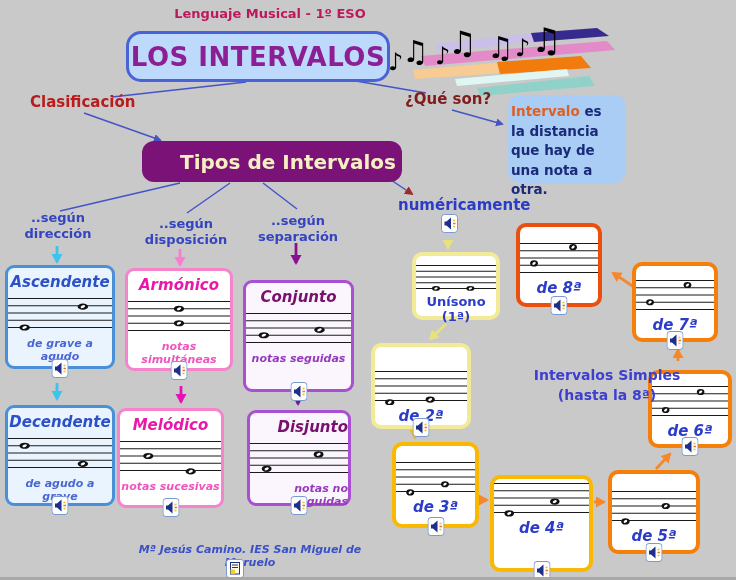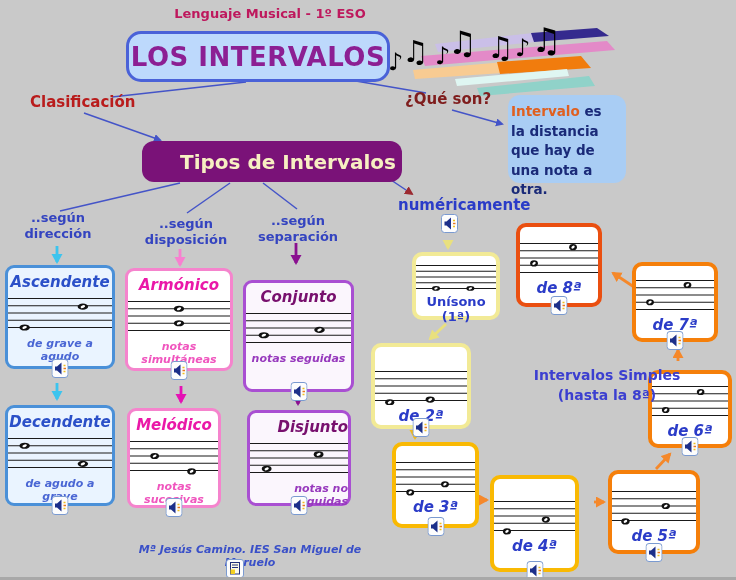--- a/index.html
+++ b/index.html
@@ -278,21 +278,21 @@
         <svg width="17" height="19" viewBox="0 0 17 19">
           <rect x="0.5" y="0.5" width="16" height="18" rx="3" fill="#fdfdfd" stroke="#7a9ad0"></rect>
           <polygon points="10,3.5 5.5,7.5 3.5,7.5 3.5,11.5 5.5,11.5 10,15.5" fill="#1c2f8a"></polygon>
           <line x1="12" y1="6.5" x2="14" y2="6.5" stroke="#f0c020" stroke-width="1.4"></line>
           <line x1="12" y1="9.5" x2="14.5" y2="9.5" stroke="#e87820" stroke-width="1.4"></line>
           <line x1="12" y1="12.5" x2="14" y2="12.5" stroke="#f0c020" stroke-width="1.4"></line>
         </svg>
       </div>
   </div>
 
-  <div class="card tcard theme-pink" style="left:127px;top:408px;width:94px;height:100px;">
+  <div class="card tcard theme-pink" style="left:117px;top:408px;width:107px;height:100px;">
     <div class="t">Melódico</div>
     <div class="staff"><svg viewBox="0 0 100 42" preserveAspectRatio="none" style="width: 100%; height: 100%;">
           <line x1="0" x2="100" y1="5" y2="5" stroke="#1a1a1a" stroke-width="1.3"></line>
           <line x1="0" x2="100" y1="13" y2="13" stroke="#1a1a1a" stroke-width="1.3"></line>
           <line x1="0" x2="100" y1="21" y2="21" stroke="#1a1a1a" stroke-width="1.3"></line>
           <line x1="0" x2="100" y1="29" y2="29" stroke="#1a1a1a" stroke-width="1.3"></line>
           <line x1="0" x2="100" y1="37" y2="37" stroke="#1a1a1a" stroke-width="1.3"></line>
           <g transform="translate(28,21)">
             <ellipse rx="5" ry="3.4" fill="#111"></ellipse>
             <ellipse rx="2.3" ry="1.4" fill="#fff" transform="rotate(-28)"></ellipse>
@@ -411,21 +411,21 @@
         <svg width="17" height="19" viewBox="0 0 17 19">
           <rect x="0.5" y="0.5" width="16" height="18" rx="3" fill="#fdfdfd" stroke="#7a9ad0"></rect>
           <polygon points="10,3.5 5.5,7.5 3.5,7.5 3.5,11.5 5.5,11.5 10,15.5" fill="#1c2f8a"></polygon>
           <line x1="12" y1="6.5" x2="14" y2="6.5" stroke="#f0c020" stroke-width="1.4"></line>
           <line x1="12" y1="9.5" x2="14.5" y2="9.5" stroke="#e87820" stroke-width="1.4"></line>
           <line x1="12" y1="12.5" x2="14" y2="12.5" stroke="#f0c020" stroke-width="1.4"></line>
         </svg>
       </div>
   </div>
 
-  <div class="card ncard edge-gold" style="left:490px;top:475px;width:89px;height:97px;padding-top:18px;">
+  <div class="card ncard edge-gold" style="left:490px;top:475px;width:103px;height:97px;">
     <div class="staff"><svg viewBox="0 0 100 42" preserveAspectRatio="none" style="width: 100%; height: 100%;">
           <line x1="0" x2="100" y1="5" y2="5" stroke="#1a1a1a" stroke-width="1.3"></line>
           <line x1="0" x2="100" y1="13" y2="13" stroke="#1a1a1a" stroke-width="1.3"></line>
           <line x1="0" x2="100" y1="21" y2="21" stroke="#1a1a1a" stroke-width="1.3"></line>
           <line x1="0" x2="100" y1="29" y2="29" stroke="#1a1a1a" stroke-width="1.3"></line>
           <line x1="0" x2="100" y1="37" y2="37" stroke="#1a1a1a" stroke-width="1.3"></line>
           <g transform="translate(16,38)">
             <ellipse rx="5" ry="3.4" fill="#111"></ellipse>
             <ellipse rx="2.3" ry="1.4" fill="#fff" transform="rotate(-28)"></ellipse>
           </g>

